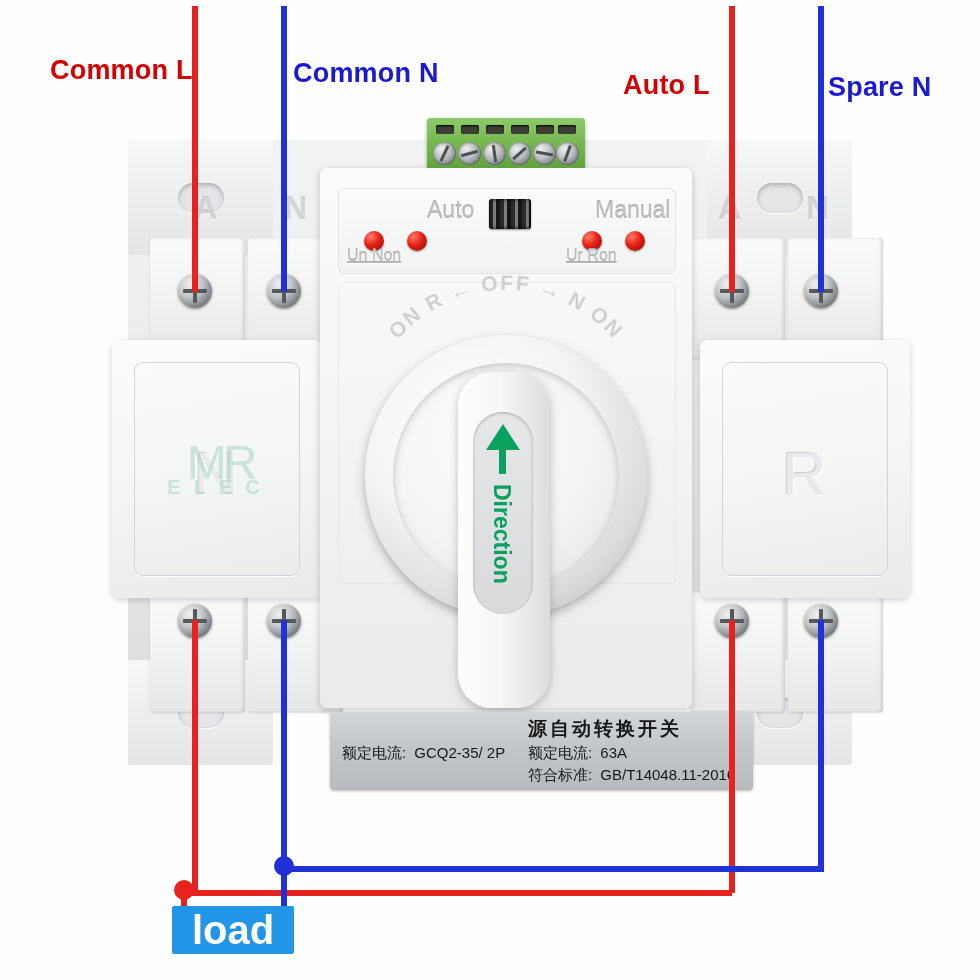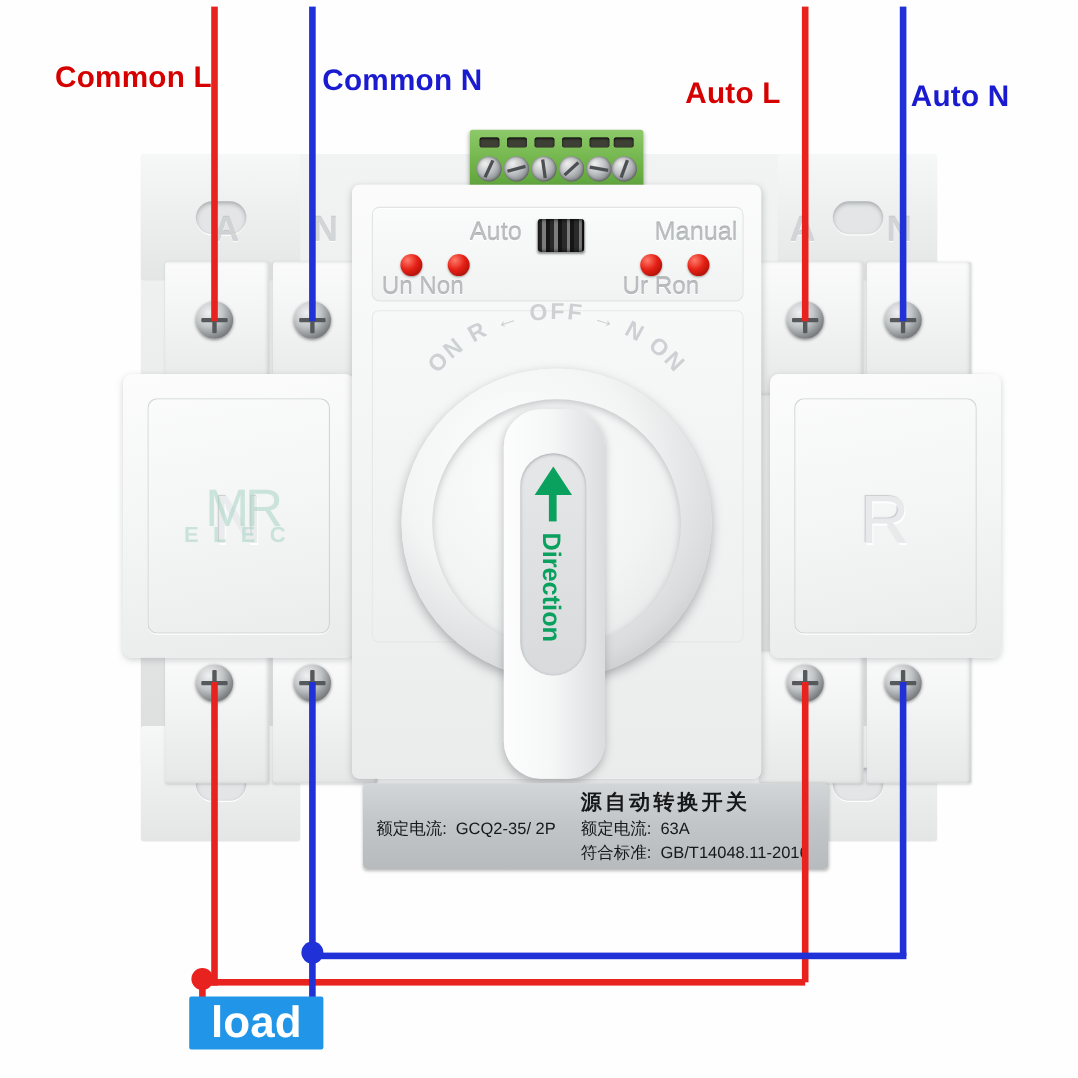--- a/index.html
+++ b/index.html
@@ -47,22 +47,22 @@
        background:linear-gradient(180deg,#fafbfb,#f1f2f2);
        box-shadow:inset 0 1px 0 #fff;}
   .mode-txt{position:absolute;color:#b9bdbf;font-size:23px;
        text-shadow:0 1px 0 #fff,0 -1px 0 #aaaeb0;}
   .toggle{position:absolute;width:42px;height:30px;border-radius:3px;
        background:repeating-linear-gradient(90deg,#2a2a2a 0 4px,#7d7d7d 4px 7px,#161616 7px 11px);
        box-shadow:inset 0 0 4px #000,0 1px 2px rgba(0,0,0,.4);}
   .led{position:absolute;width:20px;height:20px;border-radius:50%;
        background:radial-gradient(circle at 33% 28%,#ff7a6a 0%,#e52015 45%,#8e0b04 100%);
        box-shadow:0 1px 2px rgba(0,0,0,.35);}
-  .led-lbl{position:absolute;color:#b9bdbf;font-size:22px;
-       text-shadow:0 1px 0 #fff,0 -1px 0 #aaaeb0;}
+  .led-lbl{position:absolute;color:#b9bdbf;font-size:16px;
+       text-shadow:0 1px 0 #fff,0 -1px 0 #aaaeb0;text-decoration:underline;}
 
   
   .greenblk{position:absolute;background:linear-gradient(180deg,#8dc96a 0%,#6fb348 55%,#5aa038 100%);
        border-radius:3px;box-shadow:0 2px 4px rgba(0,0,0,.3);}
   .gslot{position:absolute;width:18px;height:9px;background:#3e3f35;border-radius:2px;
        box-shadow:inset 0 1px 2px #000;}
   .gscrew{position:absolute;width:23px;height:23px;border-radius:50%;
        background:radial-gradient(circle at 35% 30%,#efefef 0%,#b9bcbe 45%,#5e6264 100%);
        box-shadow:inset 0 0 3px rgba(0,0,0,.6);}
   .gscrew i{position:absolute;left:50%;top:3px;width:3px;height:17px;margin-left:-1.5px;
@@ -270,19 +270,19 @@
 
   <div class="wire v blue" style="left:281px;top:866px;height:46px;"></div>
   <div class="wire v red" style="left:181px;top:890px;height:22px;"></div>
 
   <div class="dot red" style="left:174px;top:880px;"></div>
   <div class="dot blue" style="left:274px;top:856px;"></div>
 
   <div class="anno blue" style="left:293px;top:58px;">Common N</div>
   <div class="anno red" style="left:50px;top:55px;">Common L</div>
   <div class="anno red" style="left:623px;top:70px;">Auto L</div>
-  <div class="anno blue" style="left:828px;top:72px;">Auto N</div>
+  <div class="anno blue" style="left:828px;top:72px;">Spare N</div>
 
   <div class="loadbox" style="left:172px;top:906px;width:122px;height:48px;">
     <span>load</span>
   </div>
 
 </div>
 
 </body></html>

